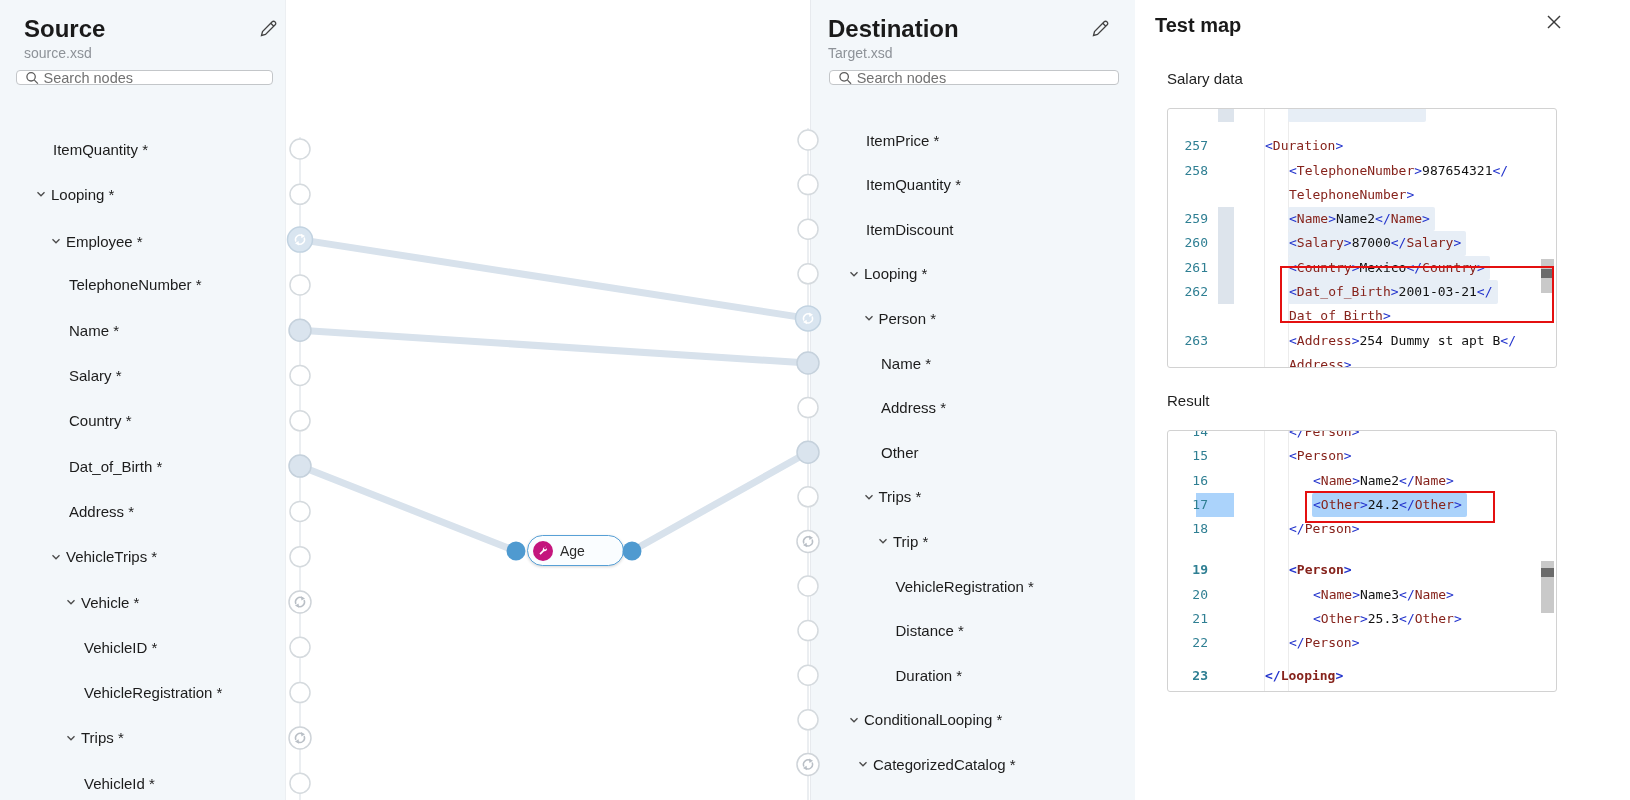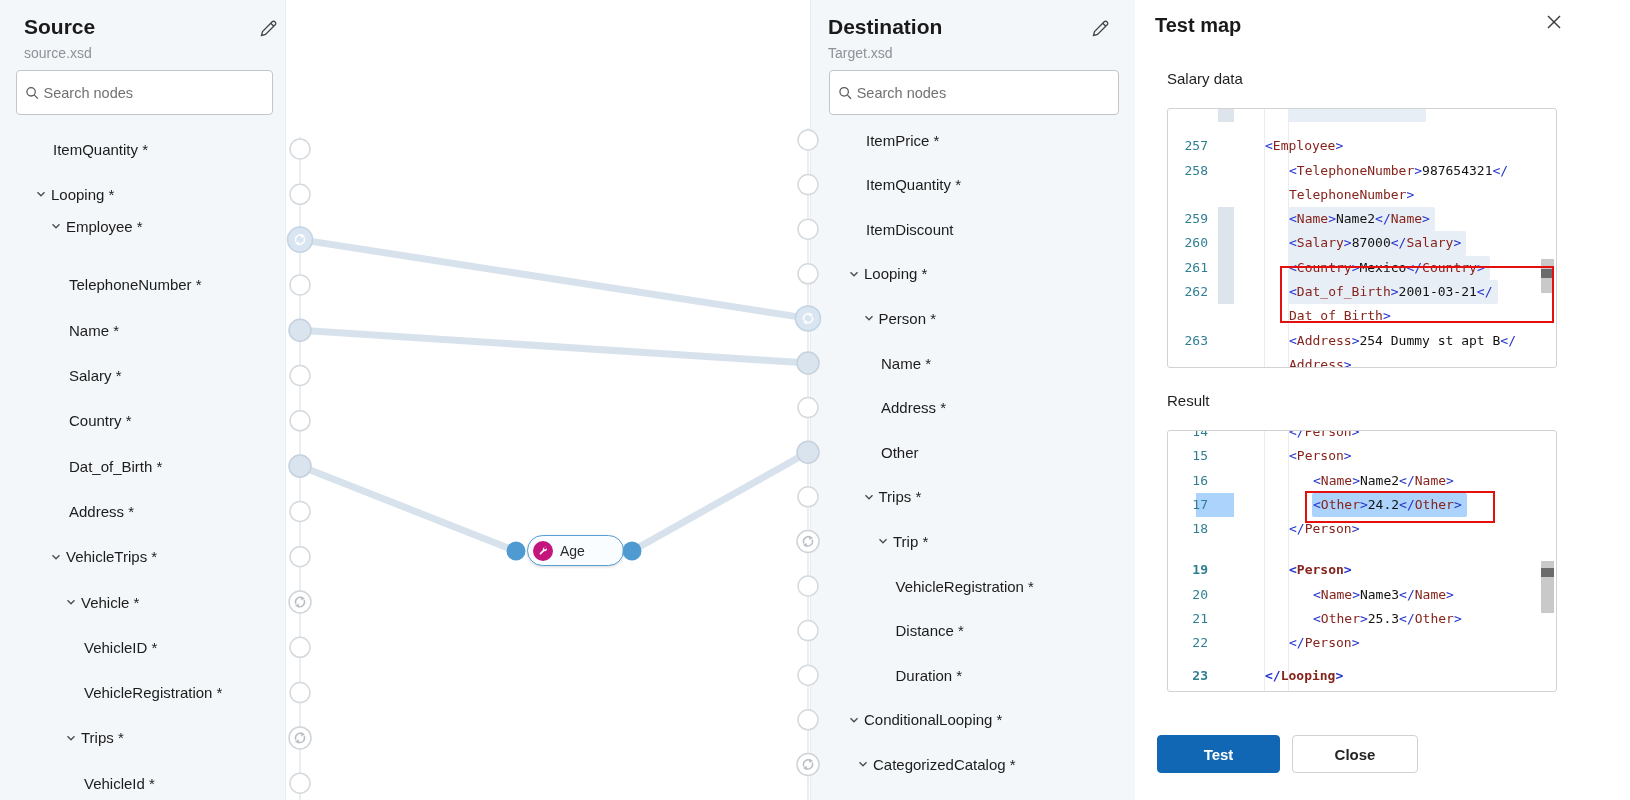--- a/index.html
+++ b/index.html
@@ -3,30 +3,30 @@
 <meta charset="utf-8">
 <style>
   html,body{margin:0;padding:0;background:#fff;width:1630px;height:800px;overflow:hidden;
     font-family:"Liberation Sans",sans-serif;-webkit-font-smoothing:antialiased;}
   #app{position:relative;width:1630px;height:800px;background:#fff;}
 
   
   .schema-panel{position:absolute;top:0;bottom:0;background:#f3f7fa;z-index:1;}
   #source-panel{left:0;width:285px;border-right:1px solid #eceff2;}
   #dest-panel{left:810px;width:324px;border-left:1px solid #e7eaee;border-right:1px solid #e0e3e7;}
-  .panel-title{position:absolute;top:15px;font-size:21px;font-weight:600;color:#1a1a1a;margin:0;}
+  .panel-title{position:absolute;top:15px;font-size:24px;font-weight:600;color:#1a1a1a;margin:0;}
   #source-panel .panel-title{left:24px;}
   #dest-panel .panel-title{left:17px;}
   .panel-sub{position:absolute;top:45px;font-size:14px;color:#8d9298;}
   #source-panel .panel-sub{left:24px;}
   #dest-panel .panel-sub{left:17px;}
   .icon-btn{position:absolute;top:19px;width:22px;height:22px;border:none;background:transparent;padding:0;cursor:pointer;}
   #source-panel .icon-btn{right:6px;}
   #dest-panel .icon-btn{right:24px;}
-  .searchbox{position:absolute;top:70px;height:45px;background:#fff;border:1px solid #c3c6c9;border-radius:4px;
+  .searchbox{position:absolute;top:70px;height:15px;background:#fff;border:1px solid #c3c6c9;border-radius:4px;
     display:flex;align-items:center;box-sizing:border-box;padding-left:8px;}
   #source-panel .searchbox{left:16px;width:257px;}
   #dest-panel .searchbox{left:18px;width:290px;}
   .searchbox input{border:none;outline:none;background:transparent;font-size:14.5px;color:#333;width:100%;
     font-family:"Liberation Sans",sans-serif;padding:0 4px;}
   .searchbox input::placeholder{color:#717171;}
   .tree{position:absolute;left:0;right:0;top:0;bottom:0;}
   .tnode{position:absolute;height:28px;display:flex;align-items:center;font-size:15px;color:#1c1c1c;
     white-space:nowrap;cursor:default;}
   .tnode .chev{margin-right:4px;flex:none;}
@@ -103,21 +103,21 @@
     <div class="tree" id="source-tree">
         <div class="tnode" style="top: 135px; left: 53px;">
           <span>ItemQuantity *</span>
         </div>
         <div class="tnode" style="top: 180.3px; left: 35px;">
           <svg class="chev" width="12" height="12" viewBox="0 0 12 12">
             <polyline points="2.5,4.2 6,7.8 9.5,4.2" fill="none" stroke="#4a4a4a" stroke-width="1.3"></polyline>
           </svg>
           <span>Looping *</span>
         </div>
-        <div class="tnode" style="top: 212px; left: 50px;">
+        <div class="tnode" style="top: 227px; left: 50px;">
           <svg class="chev" width="12" height="12" viewBox="0 0 12 12">
             <polyline points="2.5,4.2 6,7.8 9.5,4.2" fill="none" stroke="#4a4a4a" stroke-width="1.3"></polyline>
           </svg>
           <span>Employee *</span>
         </div>
         <div class="tnode" style="top: 270.9px; left: 69px;">
           <span>TelephoneNumber *</span>
         </div>
         <div class="tnode" style="top: 316.2px; left: 69px;">
           <span>Name *</span>
@@ -390,21 +390,21 @@
       </svg>
     </button>
 
     <div class="section-label" id="sample-label">Salary data</div>
     <div class="code-viewer" id="sample-viewer">
       <div class="guide" style="left:96px"></div>
       <div class="guide" style="left:120px"></div>
       <div class="scroll-thumb"></div>
       <div class="scroll-stripe"></div>
     <div class="crow" style="margin-top: -11px;"><span class="lnum"></span><span class="band band-light"></span><span class="ltext" style="padding-left: 54px;"><span class="seg partial sel-light"></span></span></div>
-        <div class="crow" style="margin-top: 12px;"><span class="lnum">257</span><span class="band"></span><span class="ltext" style="padding-left: 30px;"><span class="seg"><span class="tk-p">&lt;</span><span class="tk-tag">Employee</span><span class="tk-p">&gt;</span></span></span></div>
+        <div class="crow" style="margin-top: 12px;"><span class="lnum">257</span><span class="band"></span><span class="ltext" style="padding-left: 30px;"><span class="seg"><span class="tk-p">&lt;</span><span class="tk-tag">Duration</span><span class="tk-p">&gt;</span></span></span></div>
         <div class="crow" style="margin-top: 0px;"><span class="lnum">258</span><span class="band"></span><span class="ltext" style="padding-left: 54px;"><span class="seg"><span class="tk-p">&lt;</span><span class="tk-tag">TelephoneNumber</span><span class="tk-p">&gt;</span><span class="tk-txt">987654321</span><span class="tk-p">&lt;/</span></span></span></div>
         <div class="crow" style="margin-top: 0px;"><span class="lnum"></span><span class="band"></span><span class="ltext" style="padding-left: 54px;"><span class="seg"><span class="tk-tag">TelephoneNumber</span><span class="tk-p">&gt;</span></span></span></div>
         <div class="crow" style="margin-top: 0px;"><span class="lnum">259</span><span class="band band-light"></span><span class="ltext" style="padding-left: 54px;"><span class="seg sel-light"><span class="tk-p">&lt;</span><span class="tk-tag">Name</span><span class="tk-p">&gt;</span><span class="tk-txt">Name2</span><span class="tk-p">&lt;/</span><span class="tk-tag">Name</span><span class="tk-p">&gt;</span></span></span></div>
         <div class="crow" style="margin-top: 0px;"><span class="lnum">260</span><span class="band band-light"></span><span class="ltext" style="padding-left: 54px;"><span class="seg sel-light"><span class="tk-p">&lt;</span><span class="tk-tag">Salary</span><span class="tk-p">&gt;</span><span class="tk-txt">87000</span><span class="tk-p">&lt;/</span><span class="tk-tag">Salary</span><span class="tk-p">&gt;</span></span></span></div>
         <div class="crow" style="margin-top: 0px;"><span class="lnum">261</span><span class="band band-light"></span><span class="ltext" style="padding-left: 54px;"><span class="seg sel-light"><span class="tk-p">&lt;</span><span class="tk-tag">Country</span><span class="tk-p">&gt;</span><span class="tk-txt">Mexico</span><span class="tk-p">&lt;/</span><span class="tk-tag">Country</span><span class="tk-p">&gt;</span></span></span></div>
         <div class="crow" style="margin-top: 0px;"><span class="lnum">262</span><span class="band band-light"></span><span class="ltext" style="padding-left: 54px;"><span class="seg sel-light"><span class="tk-p">&lt;</span><span class="tk-tag">Dat_of_Birth</span><span class="tk-p">&gt;</span><span class="tk-txt">2001-03-21</span><span class="tk-p">&lt;/</span></span></span></div>
         <div class="crow" style="margin-top: 0px;"><span class="lnum"></span><span class="band"></span><span class="ltext" style="padding-left: 54px;"><span class="seg"><span class="tk-tag">Dat_of_Birth</span><span class="tk-p">&gt;</span></span></span></div>
         <div class="crow" style="margin-top: 0px;"><span class="lnum">263</span><span class="band"></span><span class="ltext" style="padding-left: 54px;"><span class="seg"><span class="tk-p">&lt;</span><span class="tk-tag">Address</span><span class="tk-p">&gt;</span><span class="tk-txt">254 Dummy st apt B</span><span class="tk-p">&lt;/</span></span></span></div>
         <div class="crow" style="margin-top: 0px;"><span class="lnum"></span><span class="band"></span><span class="ltext" style="padding-left: 54px;"><span class="seg"><span class="tk-tag">Address</span><span class="tk-p">&gt;</span></span></span></div>
         <div class="redbox" style="top: 157.1px; height: 52.6px; left: 112px; width: 270px;"></div>
@@ -423,18 +423,14 @@
         <div class="crow" style="margin-top: 0px;"><span class="lnum">18</span><span class="band"></span><span class="ltext" style="padding-left: 54px;"><span class="seg"><span class="tk-p">&lt;/</span><span class="tk-tag">Person</span><span class="tk-p">&gt;</span></span></span></div>
         <div class="crow" style="margin-top: 17px; font-weight: bold;"><span class="lnum">19</span><span class="band"></span><span class="ltext" style="padding-left: 54px;"><span class="seg"><span class="tk-p">&lt;</span><span class="tk-tag">Person</span><span class="tk-p">&gt;</span></span></span></div>
         <div class="crow" style="margin-top: 0px;"><span class="lnum">20</span><span class="band"></span><span class="ltext" style="padding-left: 78px;"><span class="seg"><span class="tk-p">&lt;</span><span class="tk-tag">Name</span><span class="tk-p">&gt;</span><span class="tk-txt">Name3</span><span class="tk-p">&lt;/</span><span class="tk-tag">Name</span><span class="tk-p">&gt;</span></span></span></div>
         <div class="crow" style="margin-top: 0px;"><span class="lnum">21</span><span class="band"></span><span class="ltext" style="padding-left: 78px;"><span class="seg"><span class="tk-p">&lt;</span><span class="tk-tag">Other</span><span class="tk-p">&gt;</span><span class="tk-txt">25.3</span><span class="tk-p">&lt;/</span><span class="tk-tag">Other</span><span class="tk-p">&gt;</span></span></span></div>
         <div class="crow" style="margin-top: 0px;"><span class="lnum">22</span><span class="band"></span><span class="ltext" style="padding-left: 54px;"><span class="seg"><span class="tk-p">&lt;/</span><span class="tk-tag">Person</span><span class="tk-p">&gt;</span></span></span></div>
         <div class="crow" style="margin-top: 8px; font-weight: bold;"><span class="lnum">23</span><span class="band"></span><span class="ltext" style="padding-left: 30px;"><span class="seg"><span class="tk-p">&lt;/</span><span class="tk-tag">Looping</span><span class="tk-p">&gt;</span></span></span></div>
         <div class="crow" style="margin-top: 0px;"><span class="lnum">24</span><span class="band"></span><span class="ltext" style="padding-left: 6px; margin-left: 36px;"><span class="seg"><span class="tk-p">&lt;/</span><span class="tk-tag">ns0:Root</span><span class="tk-p">&gt;</span></span></span></div>
         <div class="redbox" style="top: 59.9px; height: 28.3px; left: 137px; width: 186px;"></div>
       </div>
 
-    <div class="btn-row">
-      <button class="btn" id="test-btn">Test</button>
-      <button class="btn" id="close-btn2">Close</button>
-    </div>
   </aside>
 </div>
 
 </body></html>

